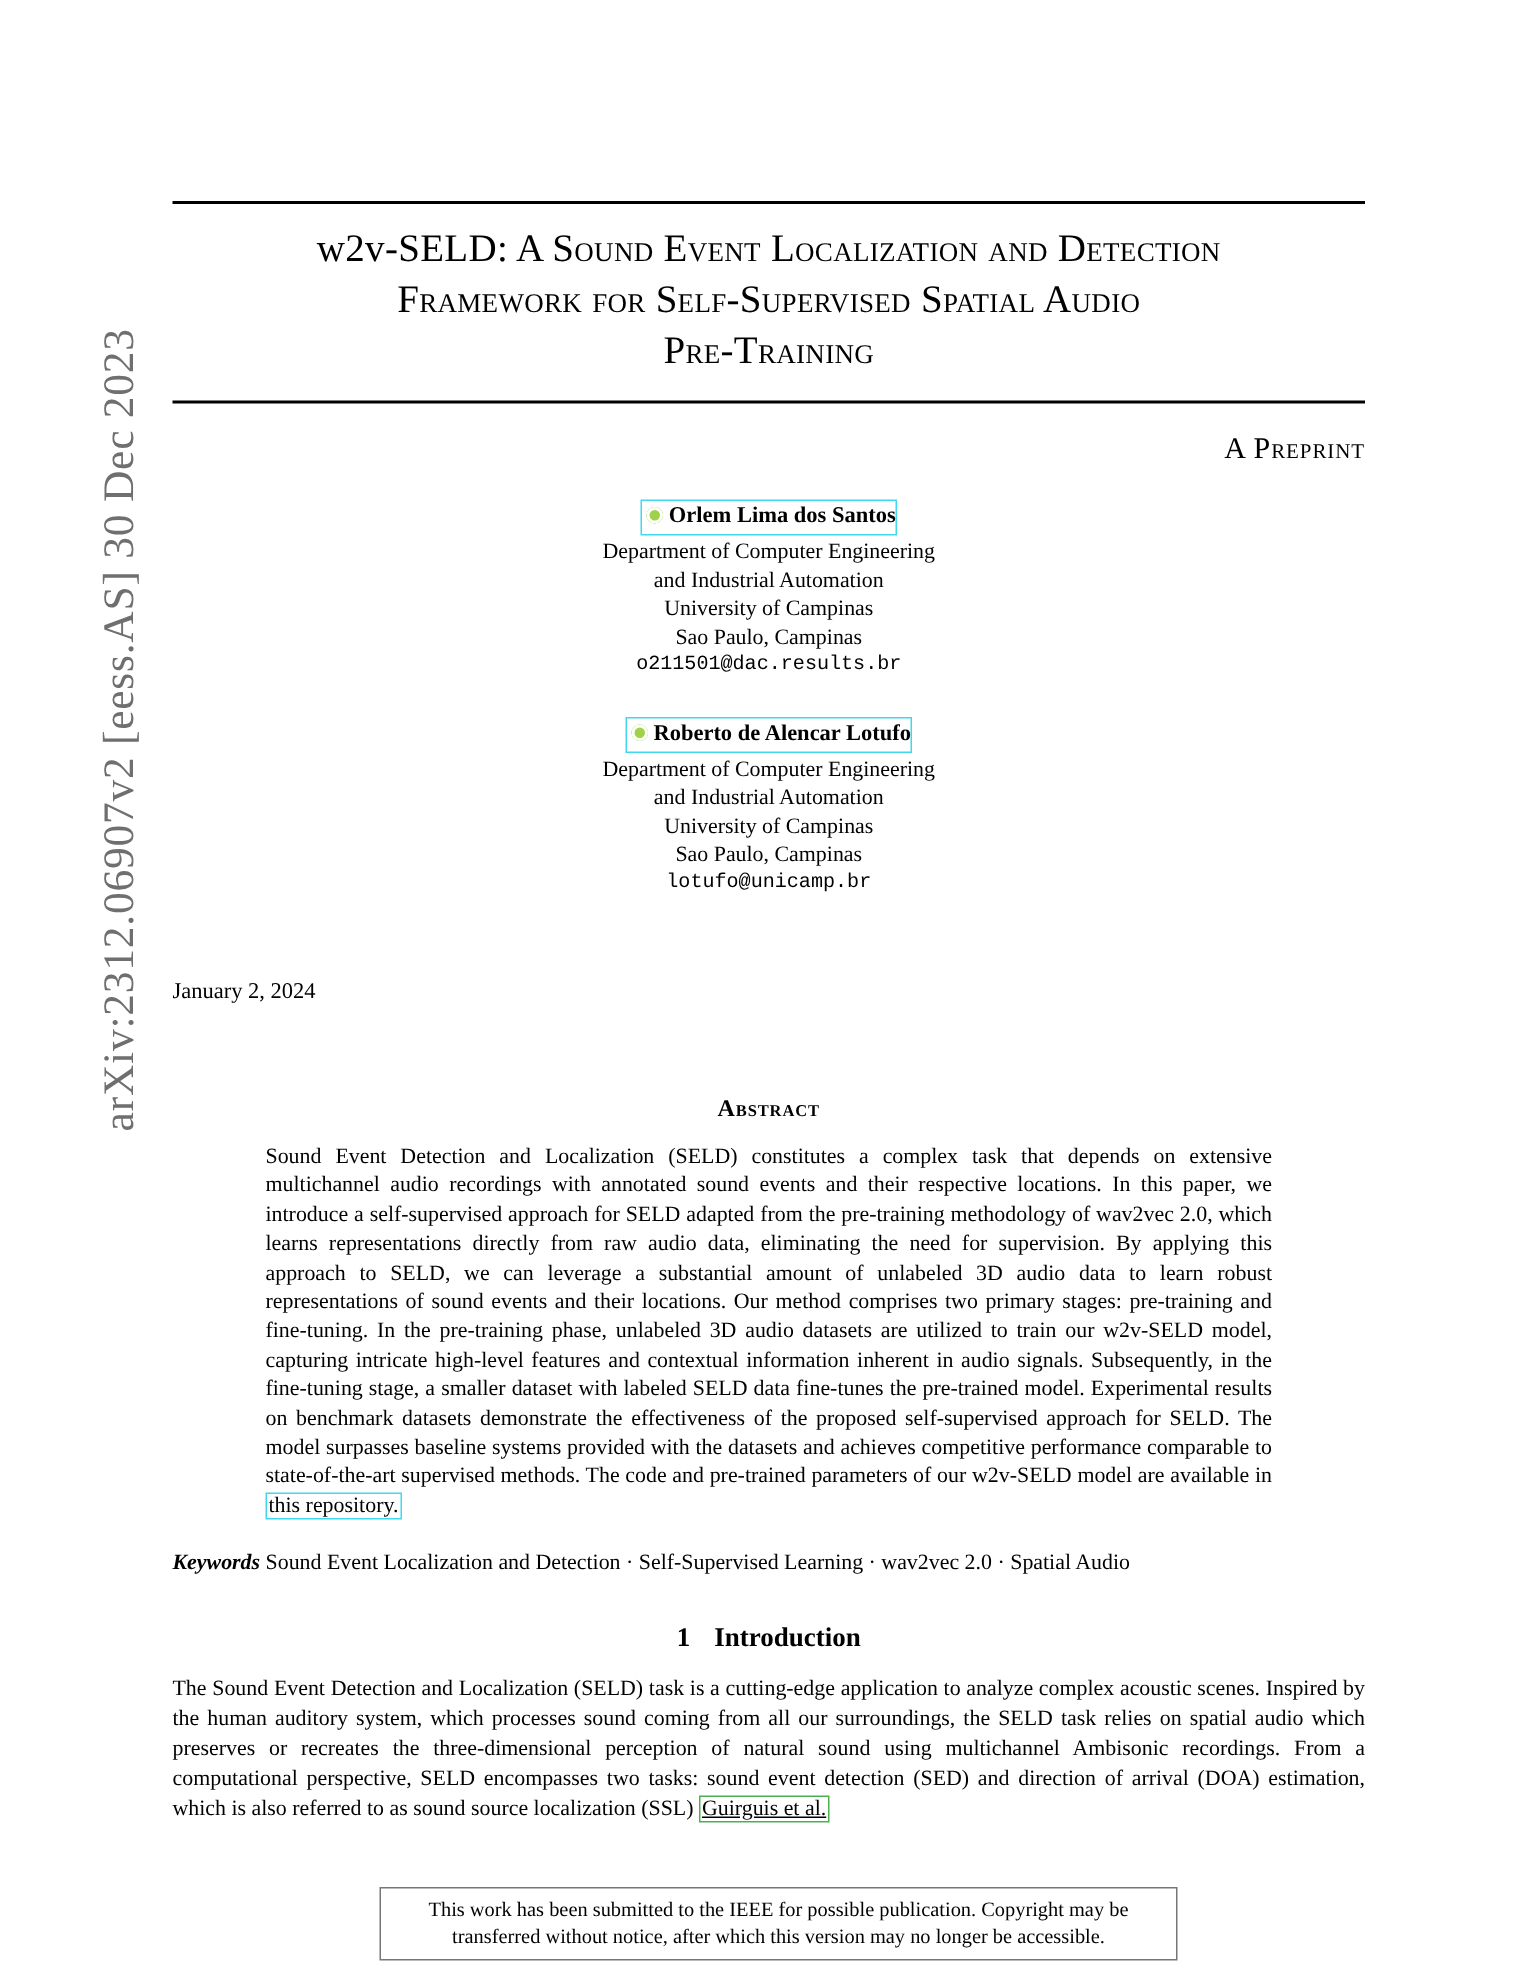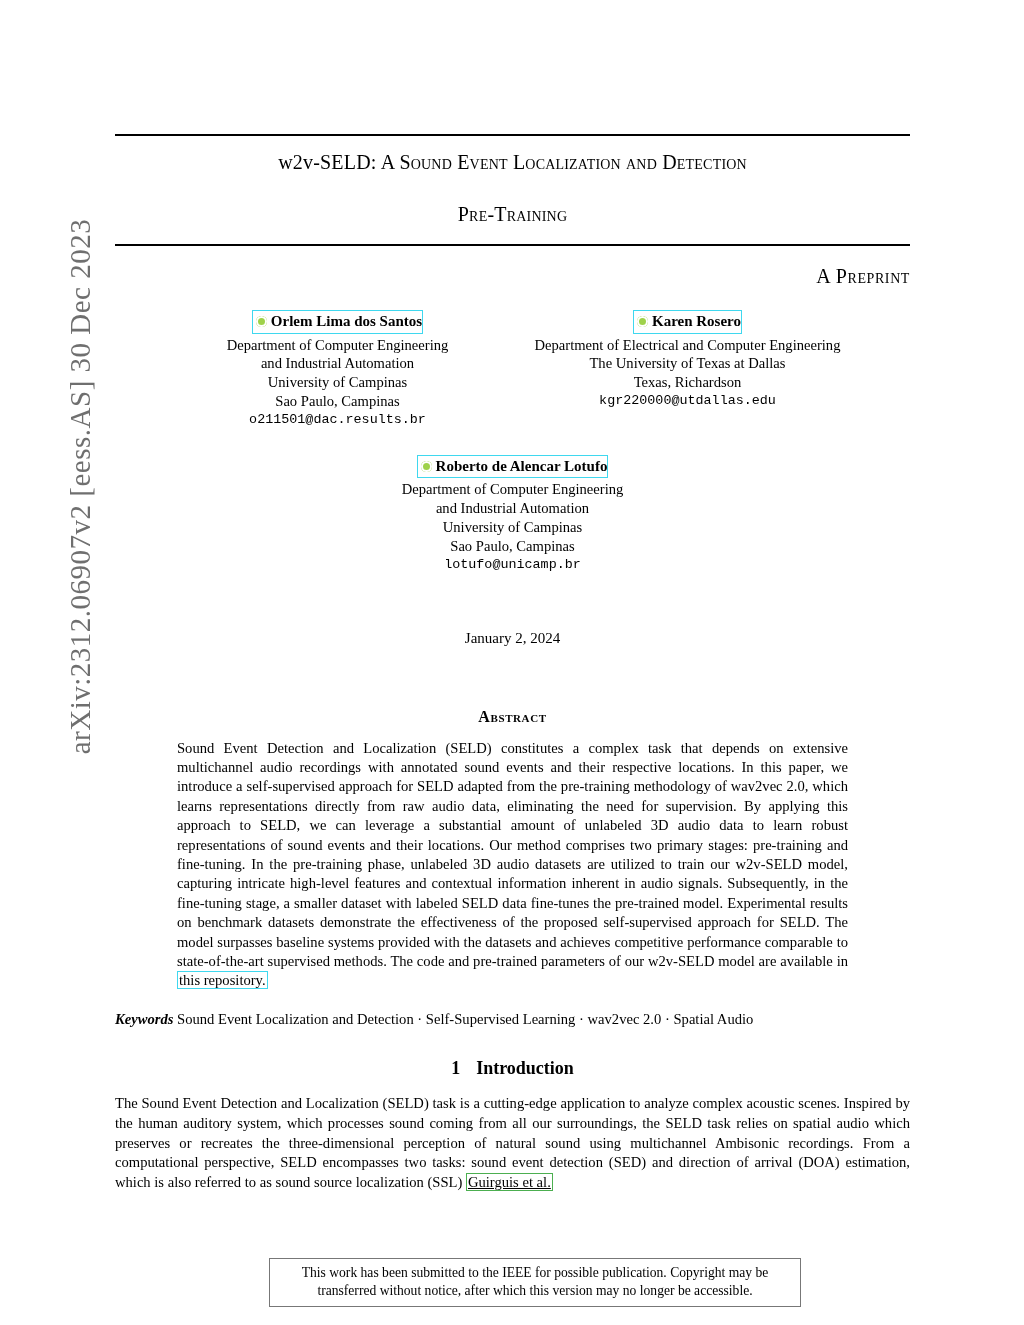--- a/index.html
+++ b/index.html
@@ -44,21 +44,21 @@
   .rule {
     border-top: 2.2px solid #000;
     width: 100%;
   }
   .rule-top { margin-top: 134px; }
   .rule-bottom { margin-top: 8px; }
 
   
   #title {
     text-align: center;
-    font-size: 20px;
+    font-size: 26px;
     line-height: 1.30;
     letter-spacing: 0.2px;
     padding: 13px 20px 9px 20px;
     font-variant: small-caps;
   }
   #title .lowerfirst { font-variant: normal; text-transform: lowercase; }
 
   #preprint {
     text-align: right;
     font-size: 20px;
@@ -101,21 +101,21 @@
   }
   .affil-line { display: block; }
   .mono {
     font-family: "Liberation Mono", monospace;
     font-size: 13.4px;
   }
   .authors-row.single { margin-top: 26px; }
   .author-block.wide { width: 420px; }
 
   #date {
-    text-align: center;
+    text-align: left;
     font-size: 15px;
     margin-top: 56px;
   }
 
   
   #abstract-head {
     text-align: center;
     font-size: 16px;
     font-weight: bold;
     font-variant: small-caps;
@@ -156,21 +156,21 @@
   #intro-body {
     margin-top: 15px;
     font-size: 14.6px;
     line-height: 1.36;
     text-align: justify;
   }
 
   
   #footer-note {
     position: absolute;
-    left: 269px;
+    left: 253px;
     top: 1258px;
     width: 514px;
     border: 1.3px solid #777;
     padding: 5px 8px 6px 8px;
     font-size: 13.6px;
     line-height: 1.34;
     text-align: center;
     background: #fff;
   }
 </style>
@@ -179,20 +179,21 @@
 
 <div id="arxiv-stamp">arXiv:2312.06907v2  [eess.AS]  30 Dec 2023</div>
 
 <div id="page">
 
   <div class="rule rule-top"></div>
 
   <div id="title">
     <span class="lowerfirst">w2v</span><span>-SELD: A Sound Event Localization and Detection</span>
     <br>
+    <span>Framework for Self-Supervised Spatial Audio</span>
     <br>
     <span>Pre-Training</span>
   </div>
 
   <div class="rule rule-bottom"></div>
 
   <div id="preprint">A Preprint</div>
 
   <div class="authors-row">
 
@@ -200,29 +201,20 @@
       <div class="author-name-wrap">
         <span class="orcid"></span><span class="author-name">Orlem Lima dos Santos</span>
       </div>
       <span class="affil-line">Department of Computer Engineering</span>
       <span class="affil-line">and Industrial Automation</span>
       <span class="affil-line">University of Campinas</span>
       <span class="affil-line">Sao Paulo, Campinas</span>
       <span class="affil-line mono">o211501@dac.results.br</span>
     </div>
 
-    <div class="author-block">
-      <div class="author-name-wrap">
-        <span class="orcid"></span><span class="author-name">Karen Rosero</span>
-      </div>
-      <span class="affil-line">Department of Electrical and Computer Engineering</span>
-      <span class="affil-line">The University of Texas at Dallas</span>
-      <span class="affil-line">Texas, Richardson</span>
-      <span class="affil-line mono">kgr220000@utdallas.edu</span>
-    </div>
 
   </div>
 
   <div class="authors-row single">
     <div class="author-block wide">
       <div class="author-name-wrap">
         <span class="orcid"></span><span class="author-name">Roberto de Alencar Lotufo</span>
       </div>
       <span class="affil-line">Department of Computer Engineering</span>
       <span class="affil-line">and Industrial Automation</span>

